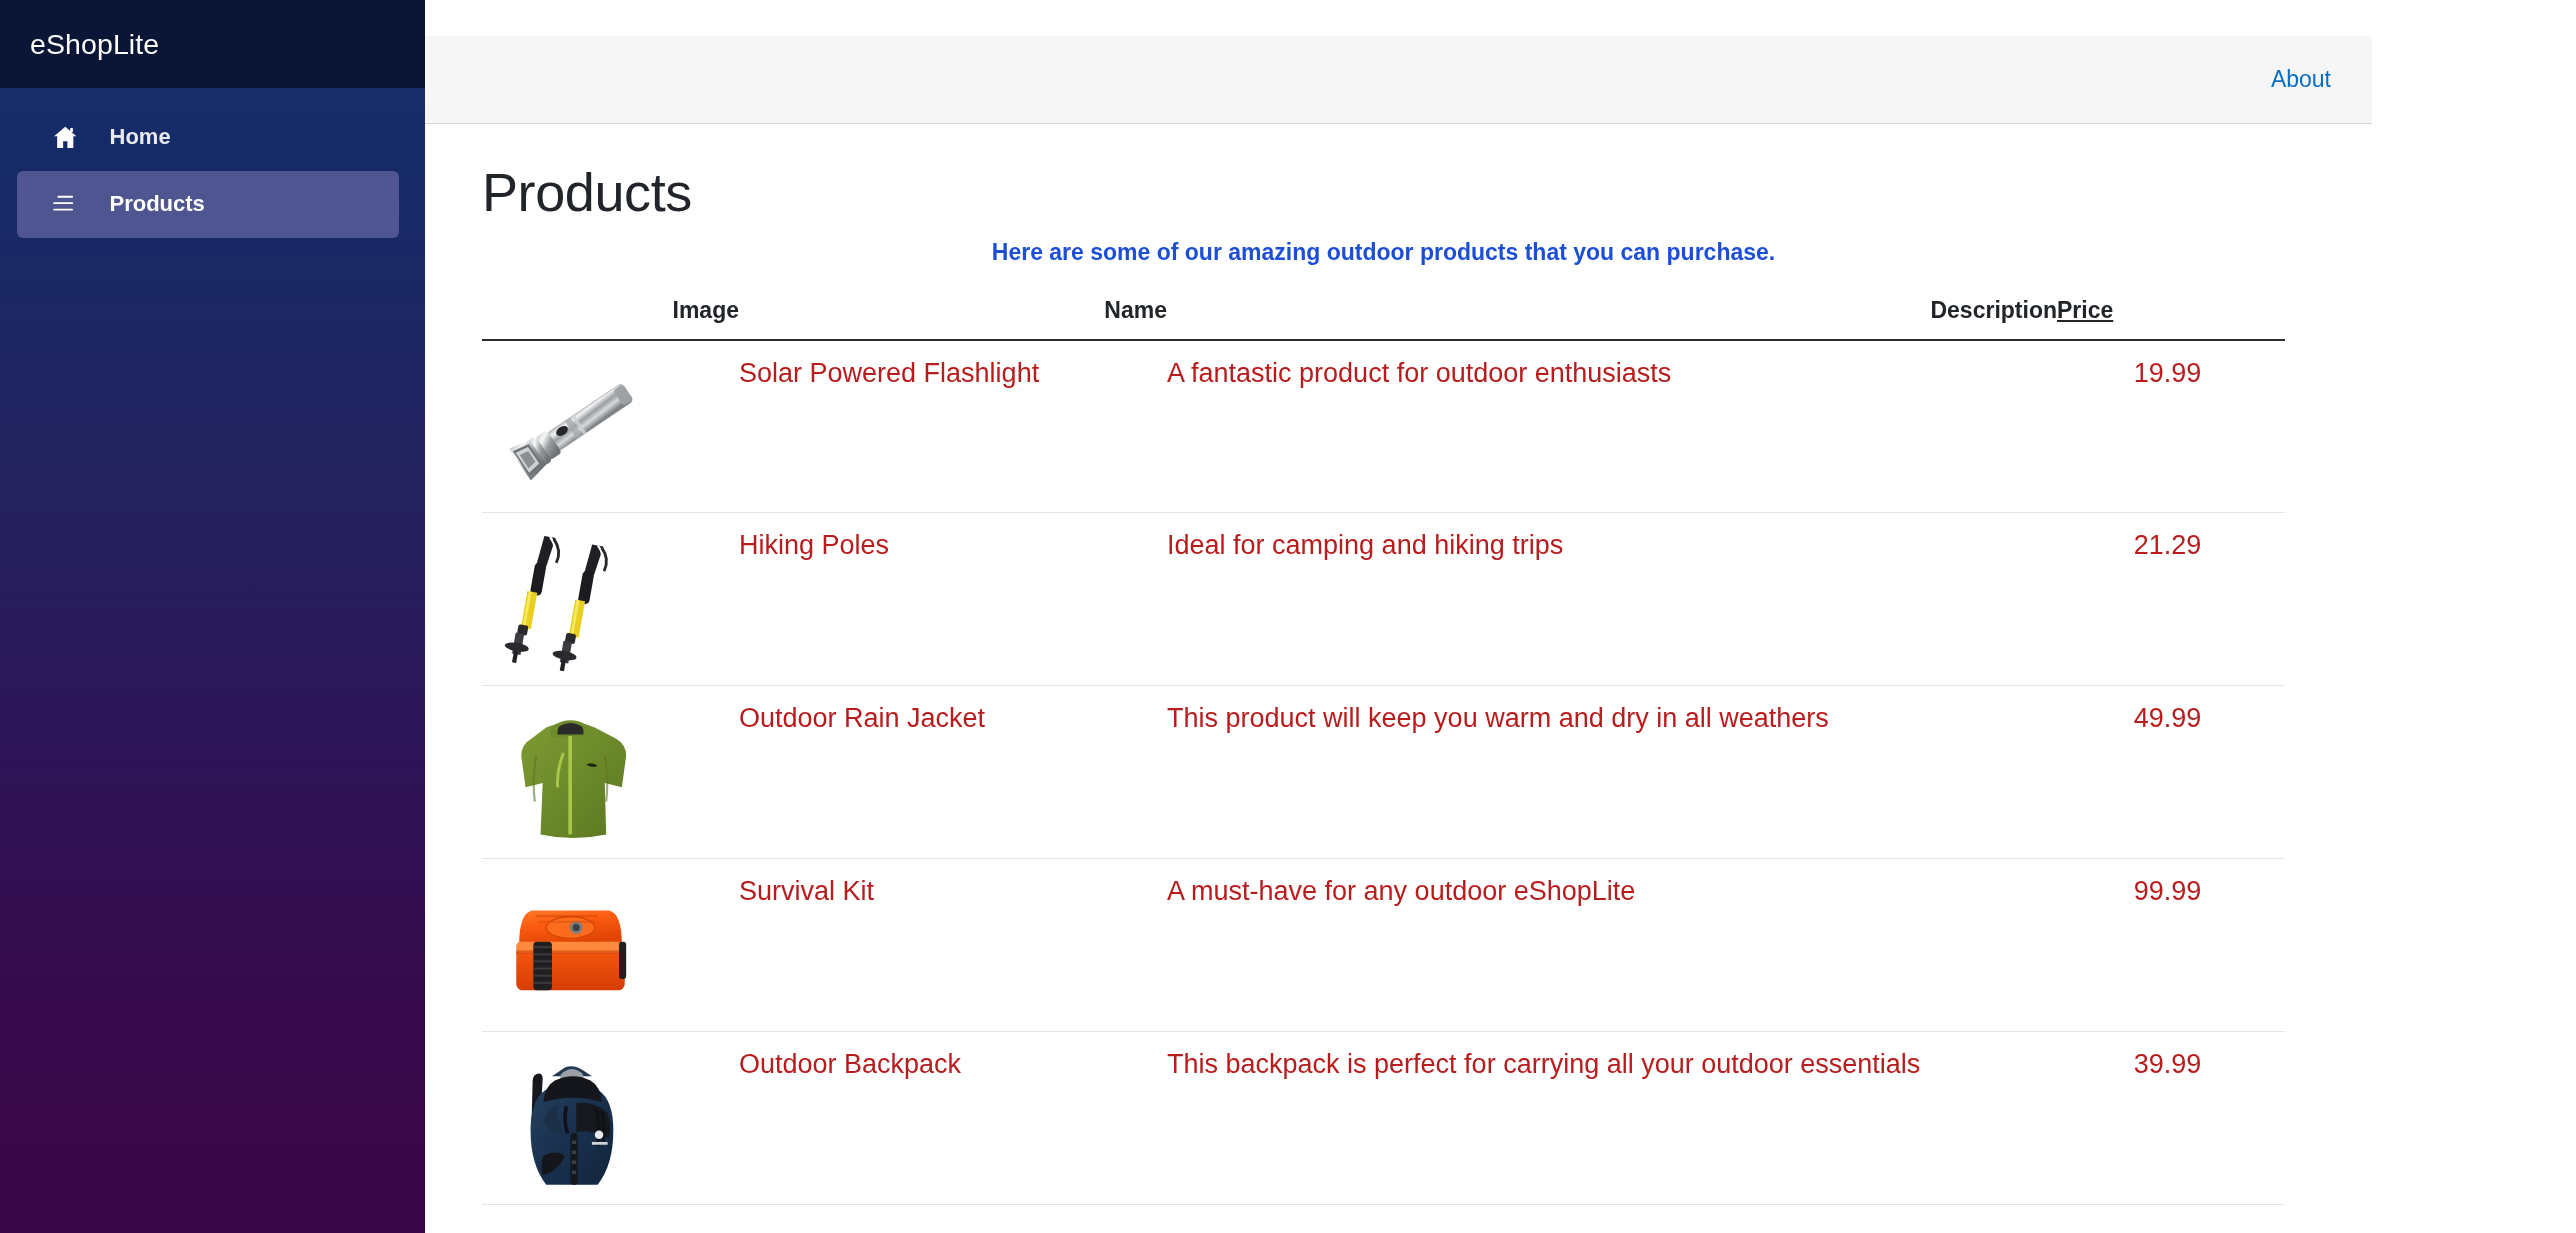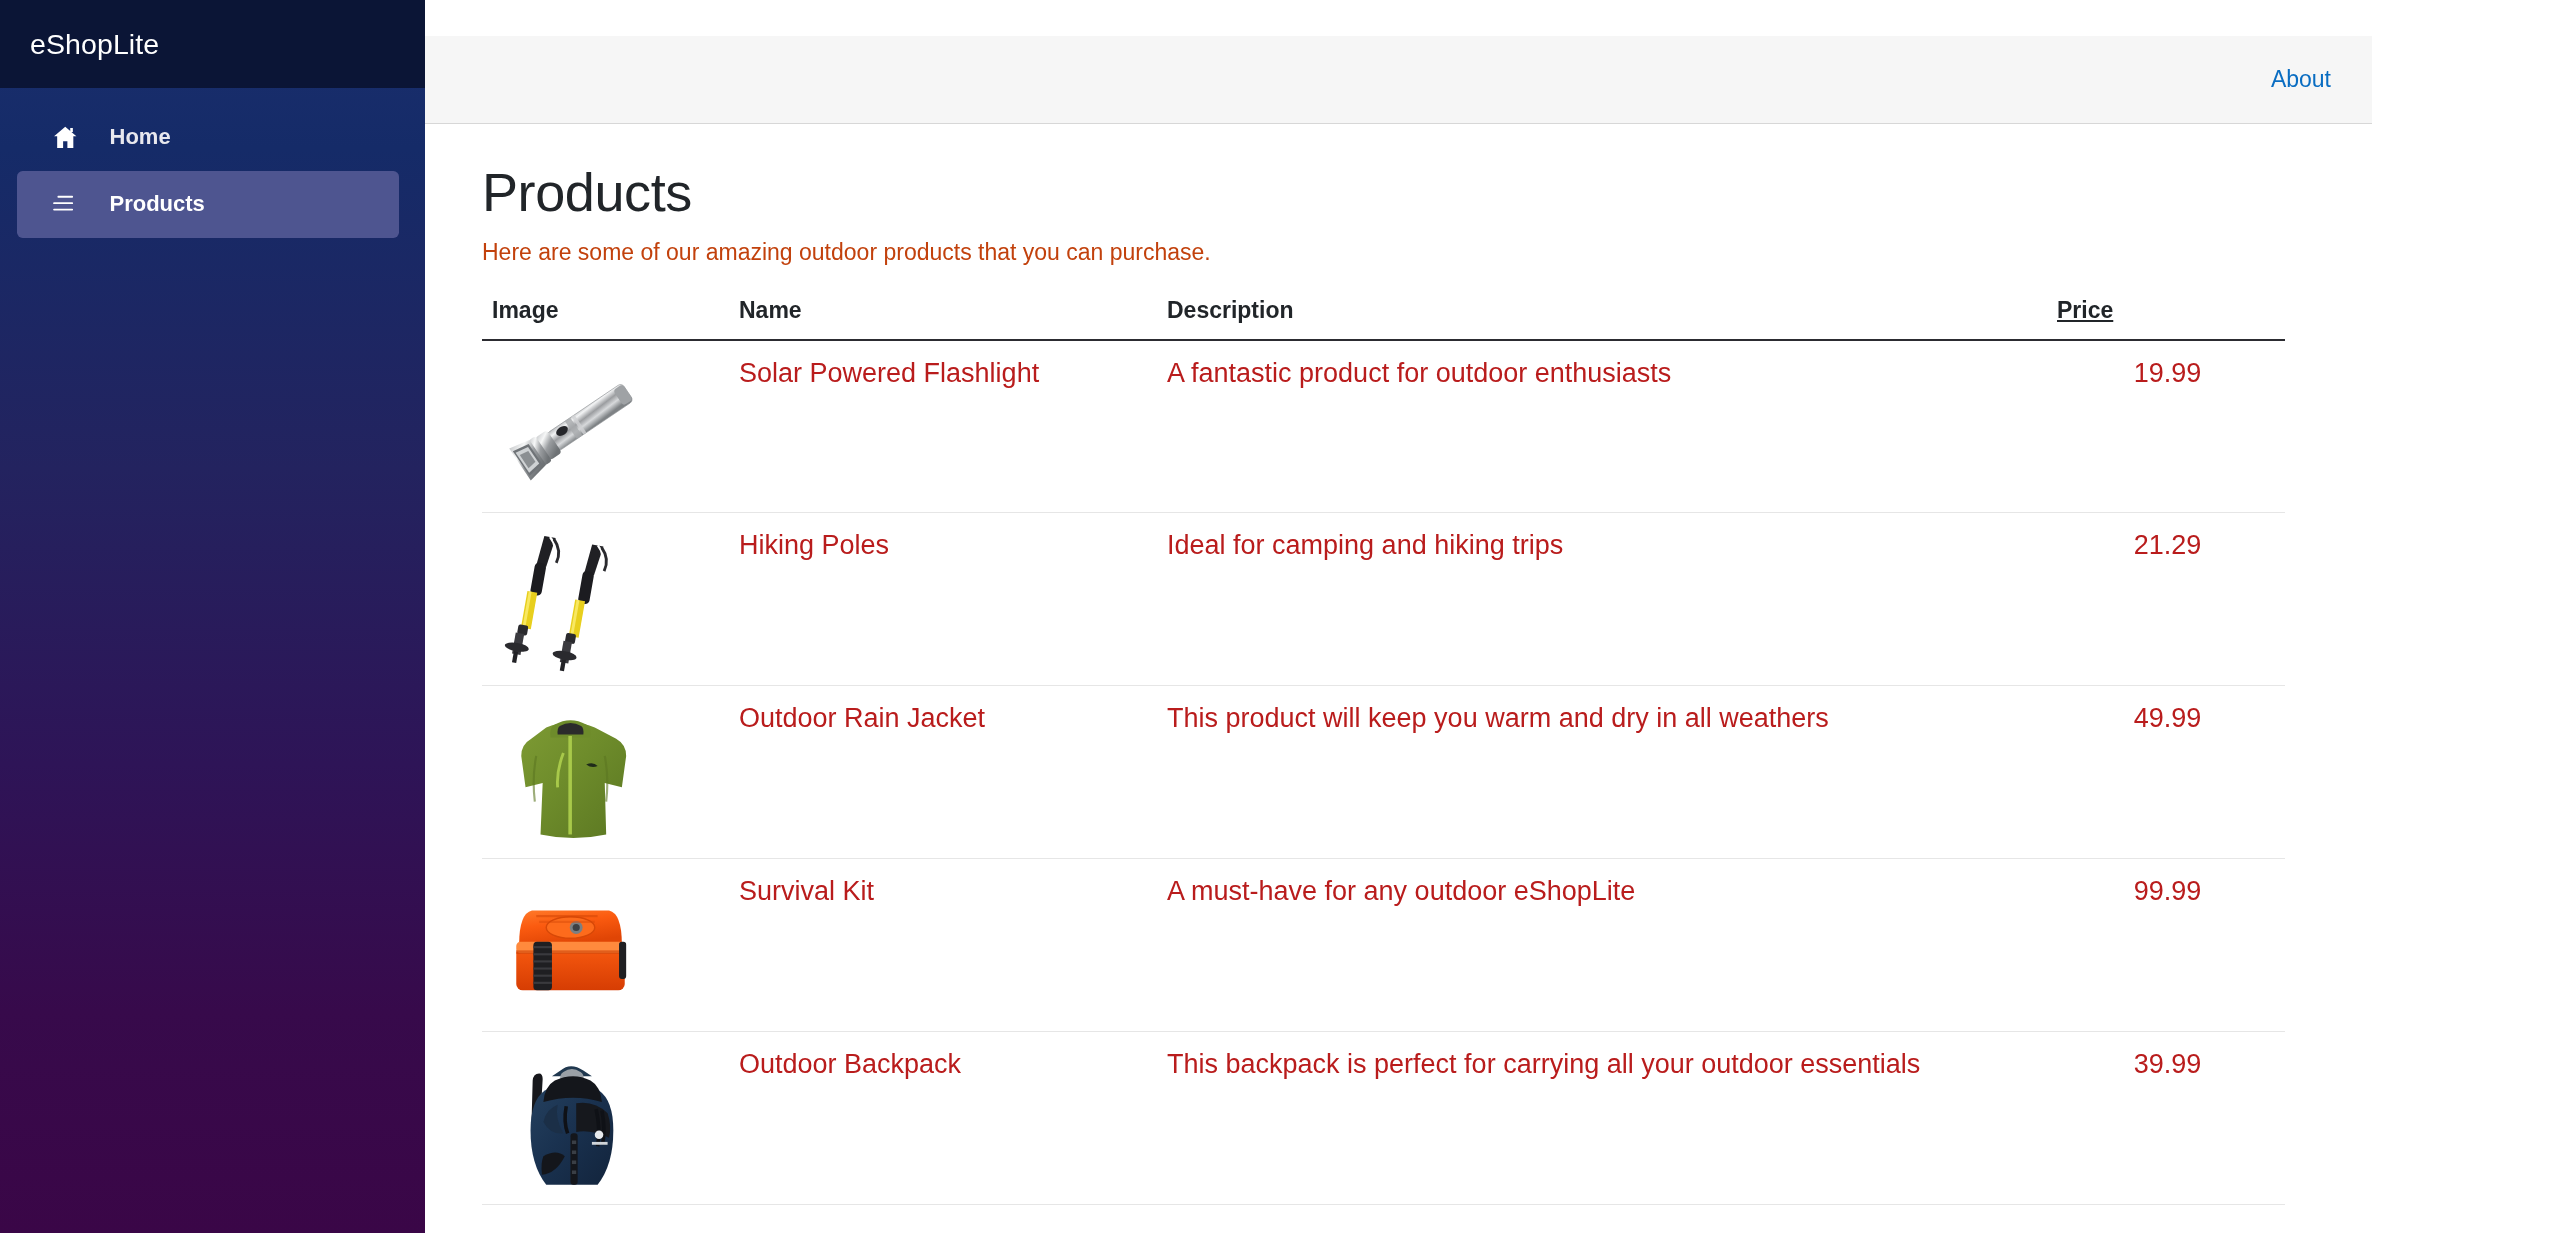--- a/index.html
+++ b/index.html
@@ -108,36 +108,37 @@
   .page-title {
     font-size: 54px;
     font-weight: 400;
     color: #212529;
     line-height: 1.05;
     letter-spacing: -0.4px;
   }
   .page-subtitle {
     margin-top: 18.6px;
     font-size: 23px;
-    color: #c2410c;
-    font-weight: 400;
+    color: #1d4ed8;
+    font-weight: 700;
+    text-align: center;
   }
 
   
   table.products {
     margin-top: 31px;
     width: 100%;
     border-collapse: collapse;
     table-layout: fixed;
   }
   table.products th {
     font-size: 23px;
     font-weight: 700;
     color: #212529;
-    text-align: left;
+    text-align: right;
     padding: 0 0 14.3px 0;
     border-bottom: 2.9px solid #2c2c31;
     vertical-align: bottom;
   }
   table.products th.col-image { width: 257px; padding-left: 10px; }
   table.products th.col-name  { width: 428px; }
   table.products th.col-desc  { width: auto; }
   table.products th.col-price { width: 228px; text-align: left; padding-right: 7.1px; text-decoration: underline; }
 
   table.products td {

